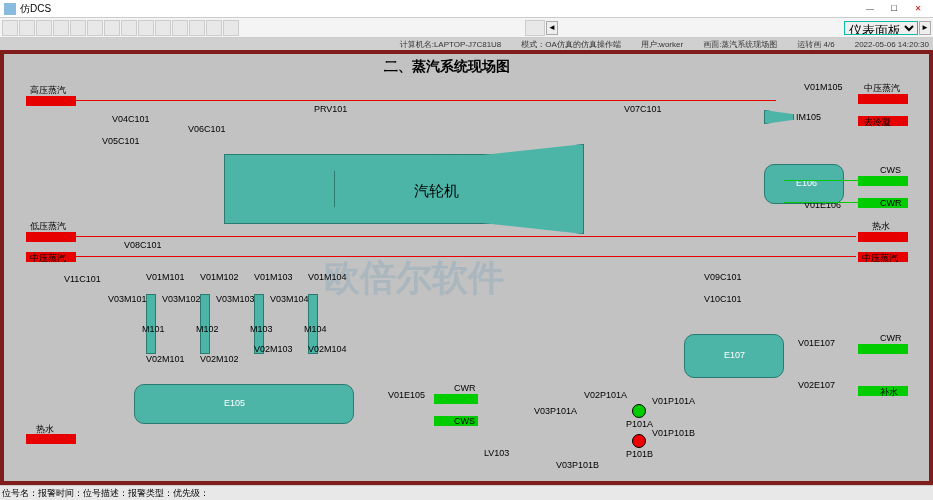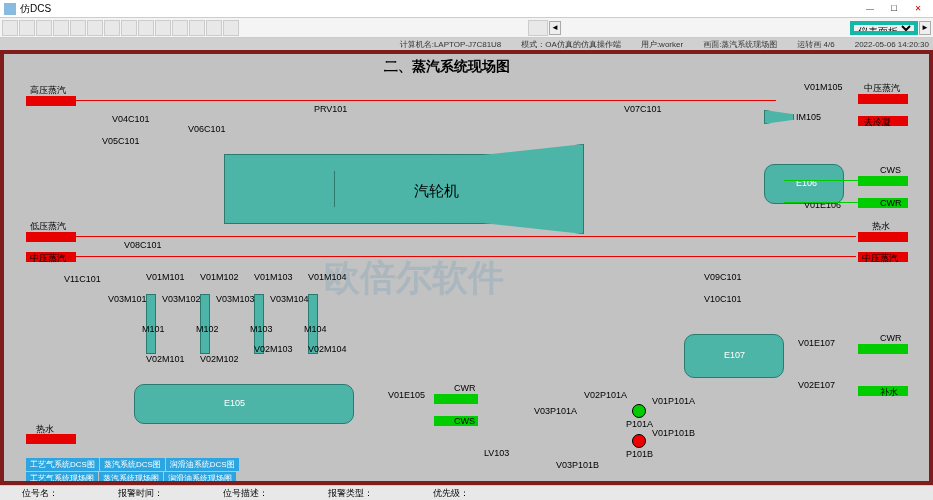--- a/index.html
+++ b/index.html
@@ -5,36 +5,36 @@
 *{box-sizing:border-box;margin:0;padding:0;}
 body{font-family:"Microsoft YaHei",Arial,sans-serif;font-size:10px;background:#fff;width:933px;height:500px;overflow:hidden;}
 .titlebar{height:18px;background:#fff;border-bottom:1px solid #ccc;display:flex;align-items:center;padding:0 4px;font-size:10px;}
 .titlebar .icon{width:12px;height:12px;background:#8bd;margin-right:4px;}
 .titlebar .title{flex:1;}
 .titlebar .winbtns{display:flex;gap:2px;}
 .titlebar .winbtns span{width:22px;height:14px;display:flex;align-items:center;justify-content:center;font-size:8px;color:#333;}
 .titlebar .winbtns span:last-child{color:#c00;}
 .toolbar{height:20px;background:#f4f4f4;border-bottom:1px solid #ccc;display:flex;align-items:center;padding:0 2px;gap:1px;}
 .toolbar .btn{width:16px;height:16px;background:#e8e8e8;border:1px solid #ccc;}
-.toolbar .sel{margin-left:auto;font-size:10px;height:14px;border:4px solid #14b8a6;}
+.toolbar .sel{margin-left:auto;font-size:13px;height:14px;border:1px solid #14b8a6;}
 .toolbar .arr{width:12px;height:14px;display:flex;align-items:center;justify-content:center;font-size:8px;border:1px solid #aaa;background:#eee;}
 .infobar{height:12px;background:#d0d0d0;display:flex;align-items:center;font-size:8px;color:#333;padding:0 4px;gap:20px;justify-content:flex-end;}
 .canvas{position:relative;width:100%;height:435px;background:#c2c2c2;border:4px solid #7f1d1d;overflow:hidden;}
 .lbl{position:absolute;font-size:9px;color:#000;white-space:nowrap;}
 .title-main{font-size:14px;font-weight:bold;}
 .arrow{position:absolute;}
 .arrow.red{background:#e60000;height:10px;}
 .arrow.green{background:#0c0;height:10px;}
 .arrow.red::after,.arrow.green::after{content:"";position:absolute;width:0;height:0;}
 .equip{position:absolute;background:#4db5a8;border:1px solid #2a7a70;}
 .turbine{clip-path:polygon(0 30%,100% 0,100% 100%,0 70%);}
 .vessel{border-radius:10px;}
 .navbtns{position:absolute;display:flex;flex-direction:column;gap:1px;}
 .navbtn{background:#2da5e0;color:#fff;font-size:8px;padding:1px 4px;border:none;white-space:nowrap;}
-.statusbar{height:15px;background:#e8e8e8;border-top:1px solid #ccc;display:flex;align-items:center;font-size:9px;padding:0 22px;gap:60px;}
+.statusbar{height:15px;background:#e8e8e8;border-top:1px solid #ccc;display:flex;align-items:center;font-size:9px;padding:0 2px;}
 .line{position:absolute;background:#e60000;}
 .line.h{height:1px;}
 .line.g{background:#0c0;}
 .pump{position:absolute;width:14px;height:14px;border-radius:50%;border:1px solid #000;}
 .pump.g{background:#0c0;}
 .pump.r{background:#e00;}
 .sep{position:absolute;width:10px;height:60px;background:#4db5a8;border:1px solid #2a7a70;}
 .watermark{position:absolute;font-size:36px;color:rgba(100,150,180,0.25);font-weight:bold;white-space:nowrap;pointer-events:none;}
 </style>
 </head>
@@ -179,32 +179,20 @@
   <div class="lbl" style="left:700px;top:240px">V10C101</div>
   <div class="lbl" style="left:794px;top:284px">V01E107</div>
   <div class="lbl" style="left:794px;top:326px">V02E107</div>
   <div class="lbl" style="left:480px;top:394px">LV103</div>
   <div class="lbl" style="left:648px;top:342px">V01P101A</div>
   <div class="lbl" style="left:580px;top:336px">V02P101A</div>
   <div class="lbl" style="left:530px;top:352px">V03P101A</div>
   <div class="lbl" style="left:648px;top:374px">V01P101B</div>
   <div class="lbl" style="left:552px;top:406px">V03P101B</div>
 
-  <div class="navbtns" style="left:22px;top:404px">
-    <div style="display:flex;gap:1px">
-      <button class="navbtn">工艺气系统DCS图</button>
-      <button class="navbtn">蒸汽系统DCS图</button>
-      <button class="navbtn">润滑油系统DCS图</button>
-    </div>
-    <div style="display:flex;gap:1px">
-      <button class="navbtn">工艺气系统现场图</button>
-      <button class="navbtn">蒸汽系统现场图</button>
-      <button class="navbtn">润滑油系统现场图</button>
-    </div>
-  </div>
 
   <div class="line h" style="left:72px;top:46px;width:700px"></div>
   <div class="line h" style="left:72px;top:182px;width:780px"></div>
   <div class="line h" style="left:72px;top:202px;width:780px"></div>
   <div class="line h g" style="left:780px;top:126px;width:74px"></div>
   <div class="line h g" style="left:780px;top:148px;width:74px"></div>
 
 </div>
 
 <div class="statusbar">

